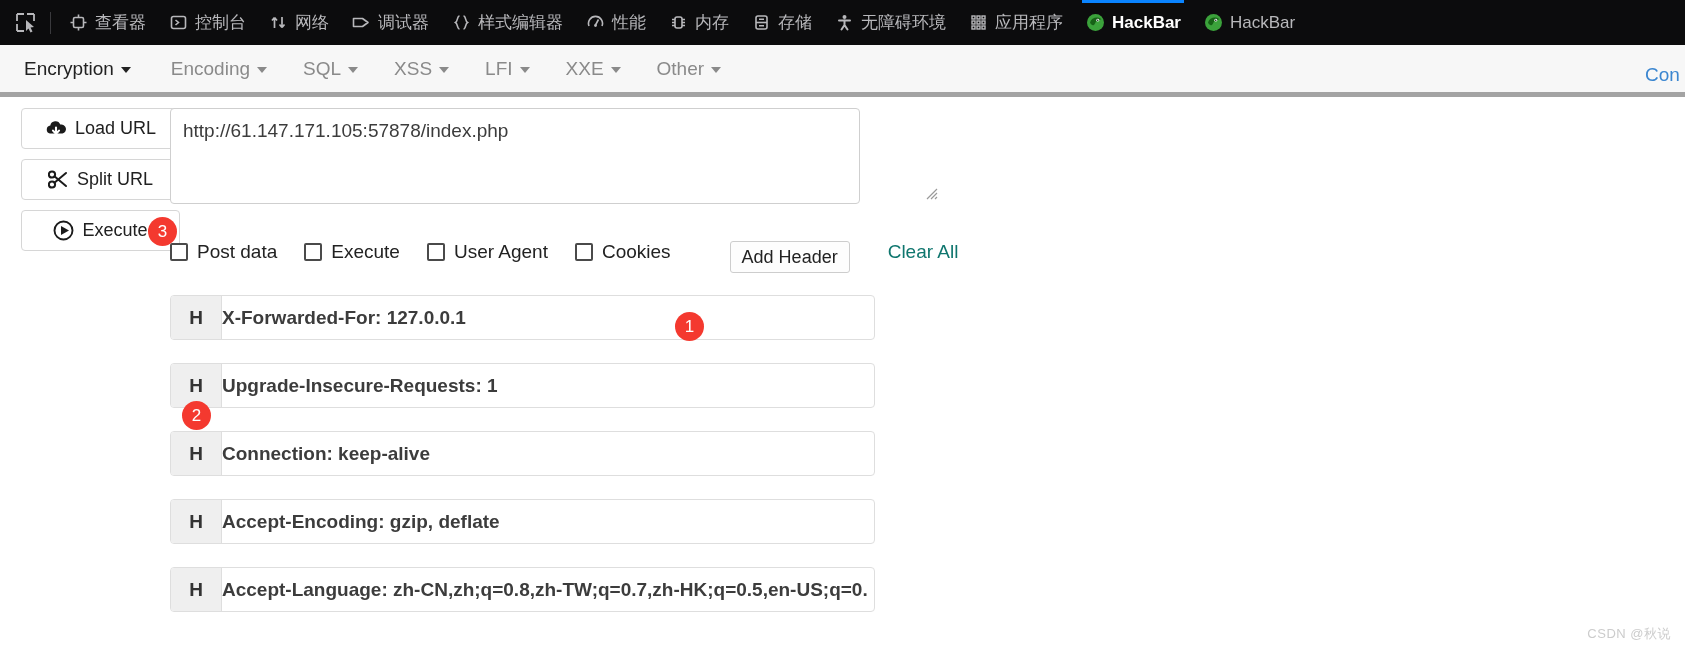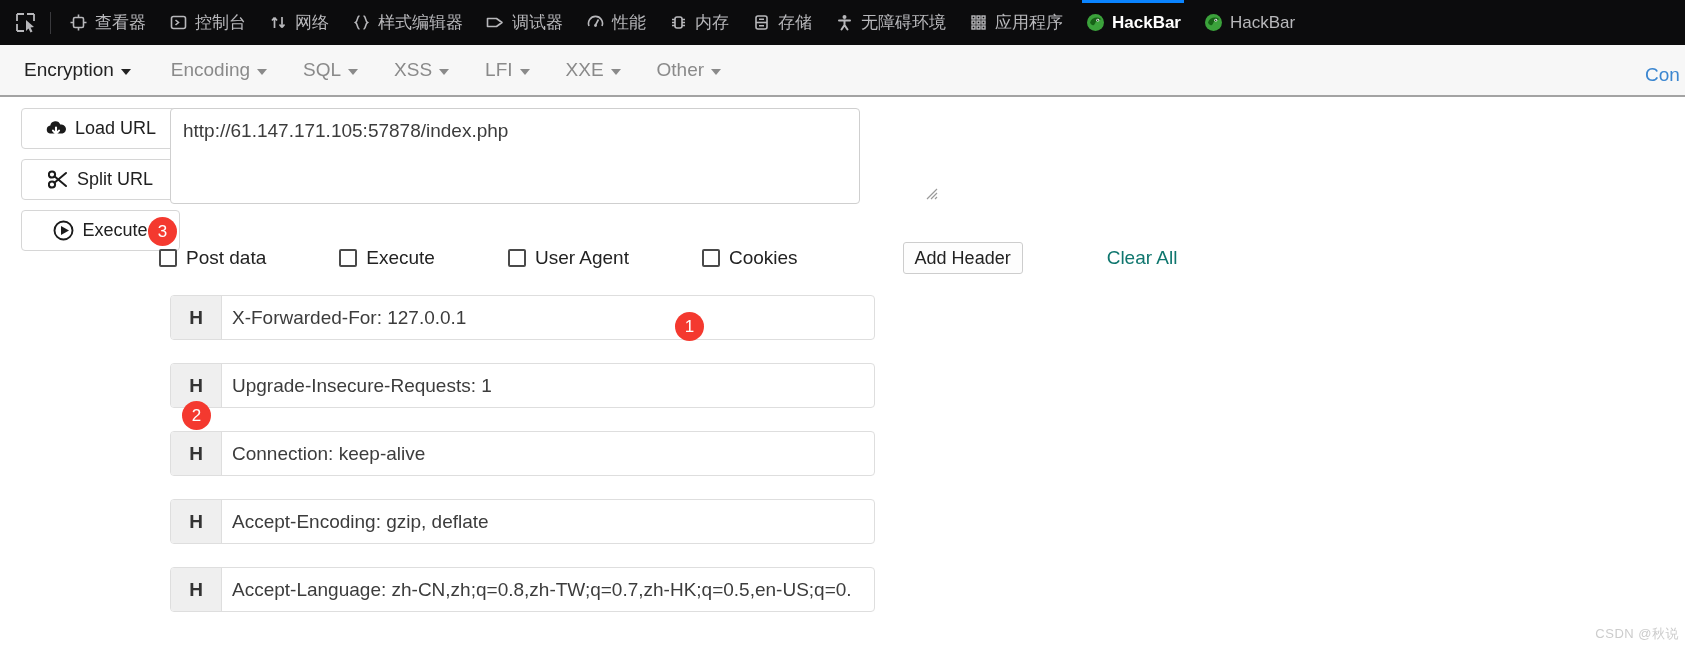--- a/index.html
+++ b/index.html
@@ -46,21 +46,21 @@
     position: absolute; top: 0; left: 8px; right: 8px;
     height: 3px; background: #0a84ff;
   }
   .dt-tab.hackbar-inactive { color: #b8b8bb; font-weight: normal; }
 
   
   #hackbar-menubar {
     position: absolute; top: 45px; left: 0;
     width: 1685px; height: 52px;
     background: #f7f7f7;
-    border-bottom: 2px solid #a3a3a3;
+    border-bottom: 5px solid #a3a3a3;
     display: flex; align-items: center;
     padding-left: 24px;
   }
   .hb-menu {
     font-size: 19px;
     color: #8a8a8a;
     margin-right: 36px;
     display: flex; align-items: center; gap: 7px;
     white-space: nowrap;
   }
@@ -137,23 +137,23 @@
     outline: none;
     overflow: hidden;
   }
   .resize-grip {
     position: absolute; left: 922px; top: 87px;
     width: 16px; height: 16px; pointer-events: none;
   }
 
   
   #options-row {
-    position: absolute; left: 159px; top: 144px;
+    position: absolute; left: 170px; top: 144px;
     height: 34px;
-    display: flex; align-items: center; gap: 46px;
+    display: flex; align-items: flex-start;
   }
   .chk-wrap {
     display: flex; align-items: center; gap: 9px;
     margin-right: 27px;
     font-size: 19px;
     color: #222222;
     white-space: nowrap;
   }
   .chk-box {
     width: 18px; height: 18px;
@@ -202,30 +202,30 @@
     border-right: 1px solid #dedede;
     display: flex; align-items: center; justify-content: center;
     font-size: 19px;
     font-weight: bold;
     color: #333333;
     flex: 0 0 auto;
   }
   .hdr-value {
     flex: 1 1 auto;
     display: flex; align-items: center;
-    padding-left: 10px;
     font-size: 19px;
     color: #3c3c3c;
     white-space: nowrap;
     overflow: hidden;
+    font-weight: bold;
   }
 
   
   #watermark {
-    position: absolute; right: 6px; bottom: 10px;
+    position: absolute; right: 14px; bottom: 10px;
     font-size: 13px;
     color: #cccccc;
     letter-spacing: 0.5px;
   }
 </style>
 </head>
 <body>
 
 <div id="devtools-toolbar">
   <div class="dt-picker">
@@ -261,35 +261,35 @@
       <svg width="17" height="17" viewBox="0 0 17 17">
         <path d="M4.5 14 V3.5 M4.5 3.5 L2 6.5 M4.5 3.5 L7 6.5" stroke="#b8b8bb" stroke-width="1.7" fill="none"></path>
         <path d="M12 3 V13.5 M12 13.5 L9.5 10.5 M12 13.5 L14.5 10.5" stroke="#b8b8bb" stroke-width="1.7" fill="none"></path>
       </svg>
     </span>
     <span>网络</span>
   </div>
 
   <div class="dt-tab">
     <span class="dt-icon">
+      <svg width="18" height="17" viewBox="0 0 18 17">
+        <path d="M1.5 4.5 h9 L16 8.5 L10.5 12.5 h-9 Z" stroke="#b8b8bb" stroke-width="1.6" fill="none" stroke-linejoin="round"></path>
+      </svg>
+    </span>
+    <span>调试器</span>
+  </div>
+
+  <div class="dt-tab">
+    <span class="dt-icon">
       <svg width="17" height="17" viewBox="0 0 17 17">
         <path d="M6.5 2 C4 2 5 7 2.5 8.5 C5 10 4 15 6.5 15" stroke="#b8b8bb" stroke-width="1.6" fill="none"></path>
         <path d="M10.5 2 C13 2 12 7 14.5 8.5 C12 10 13 15 10.5 15" stroke="#b8b8bb" stroke-width="1.6" fill="none"></path>
       </svg>
     </span>
     <span>样式编辑器</span>
-  </div>
-
-  <div class="dt-tab">
-    <span class="dt-icon">
-      <svg width="18" height="17" viewBox="0 0 18 17">
-        <path d="M1.5 4.5 h9 L16 8.5 L10.5 12.5 h-9 Z" stroke="#b8b8bb" stroke-width="1.6" fill="none" stroke-linejoin="round"></path>
-      </svg>
-    </span>
-    <span>调试器</span>
   </div>
 
   <div class="dt-tab">
     <span class="dt-icon">
       <svg width="17" height="17" viewBox="0 0 17 17">
         <path d="M2 12 A7 7 0 1 1 15 12" stroke="#b8b8bb" stroke-width="1.6" fill="none"></path>
         <path d="M8.5 11 L11.5 5.5" stroke="#b8b8bb" stroke-width="1.6"></path>
         <circle cx="8.5" cy="11.5" r="1.4" fill="#b8b8bb"></circle>
       </svg>
     </span>

